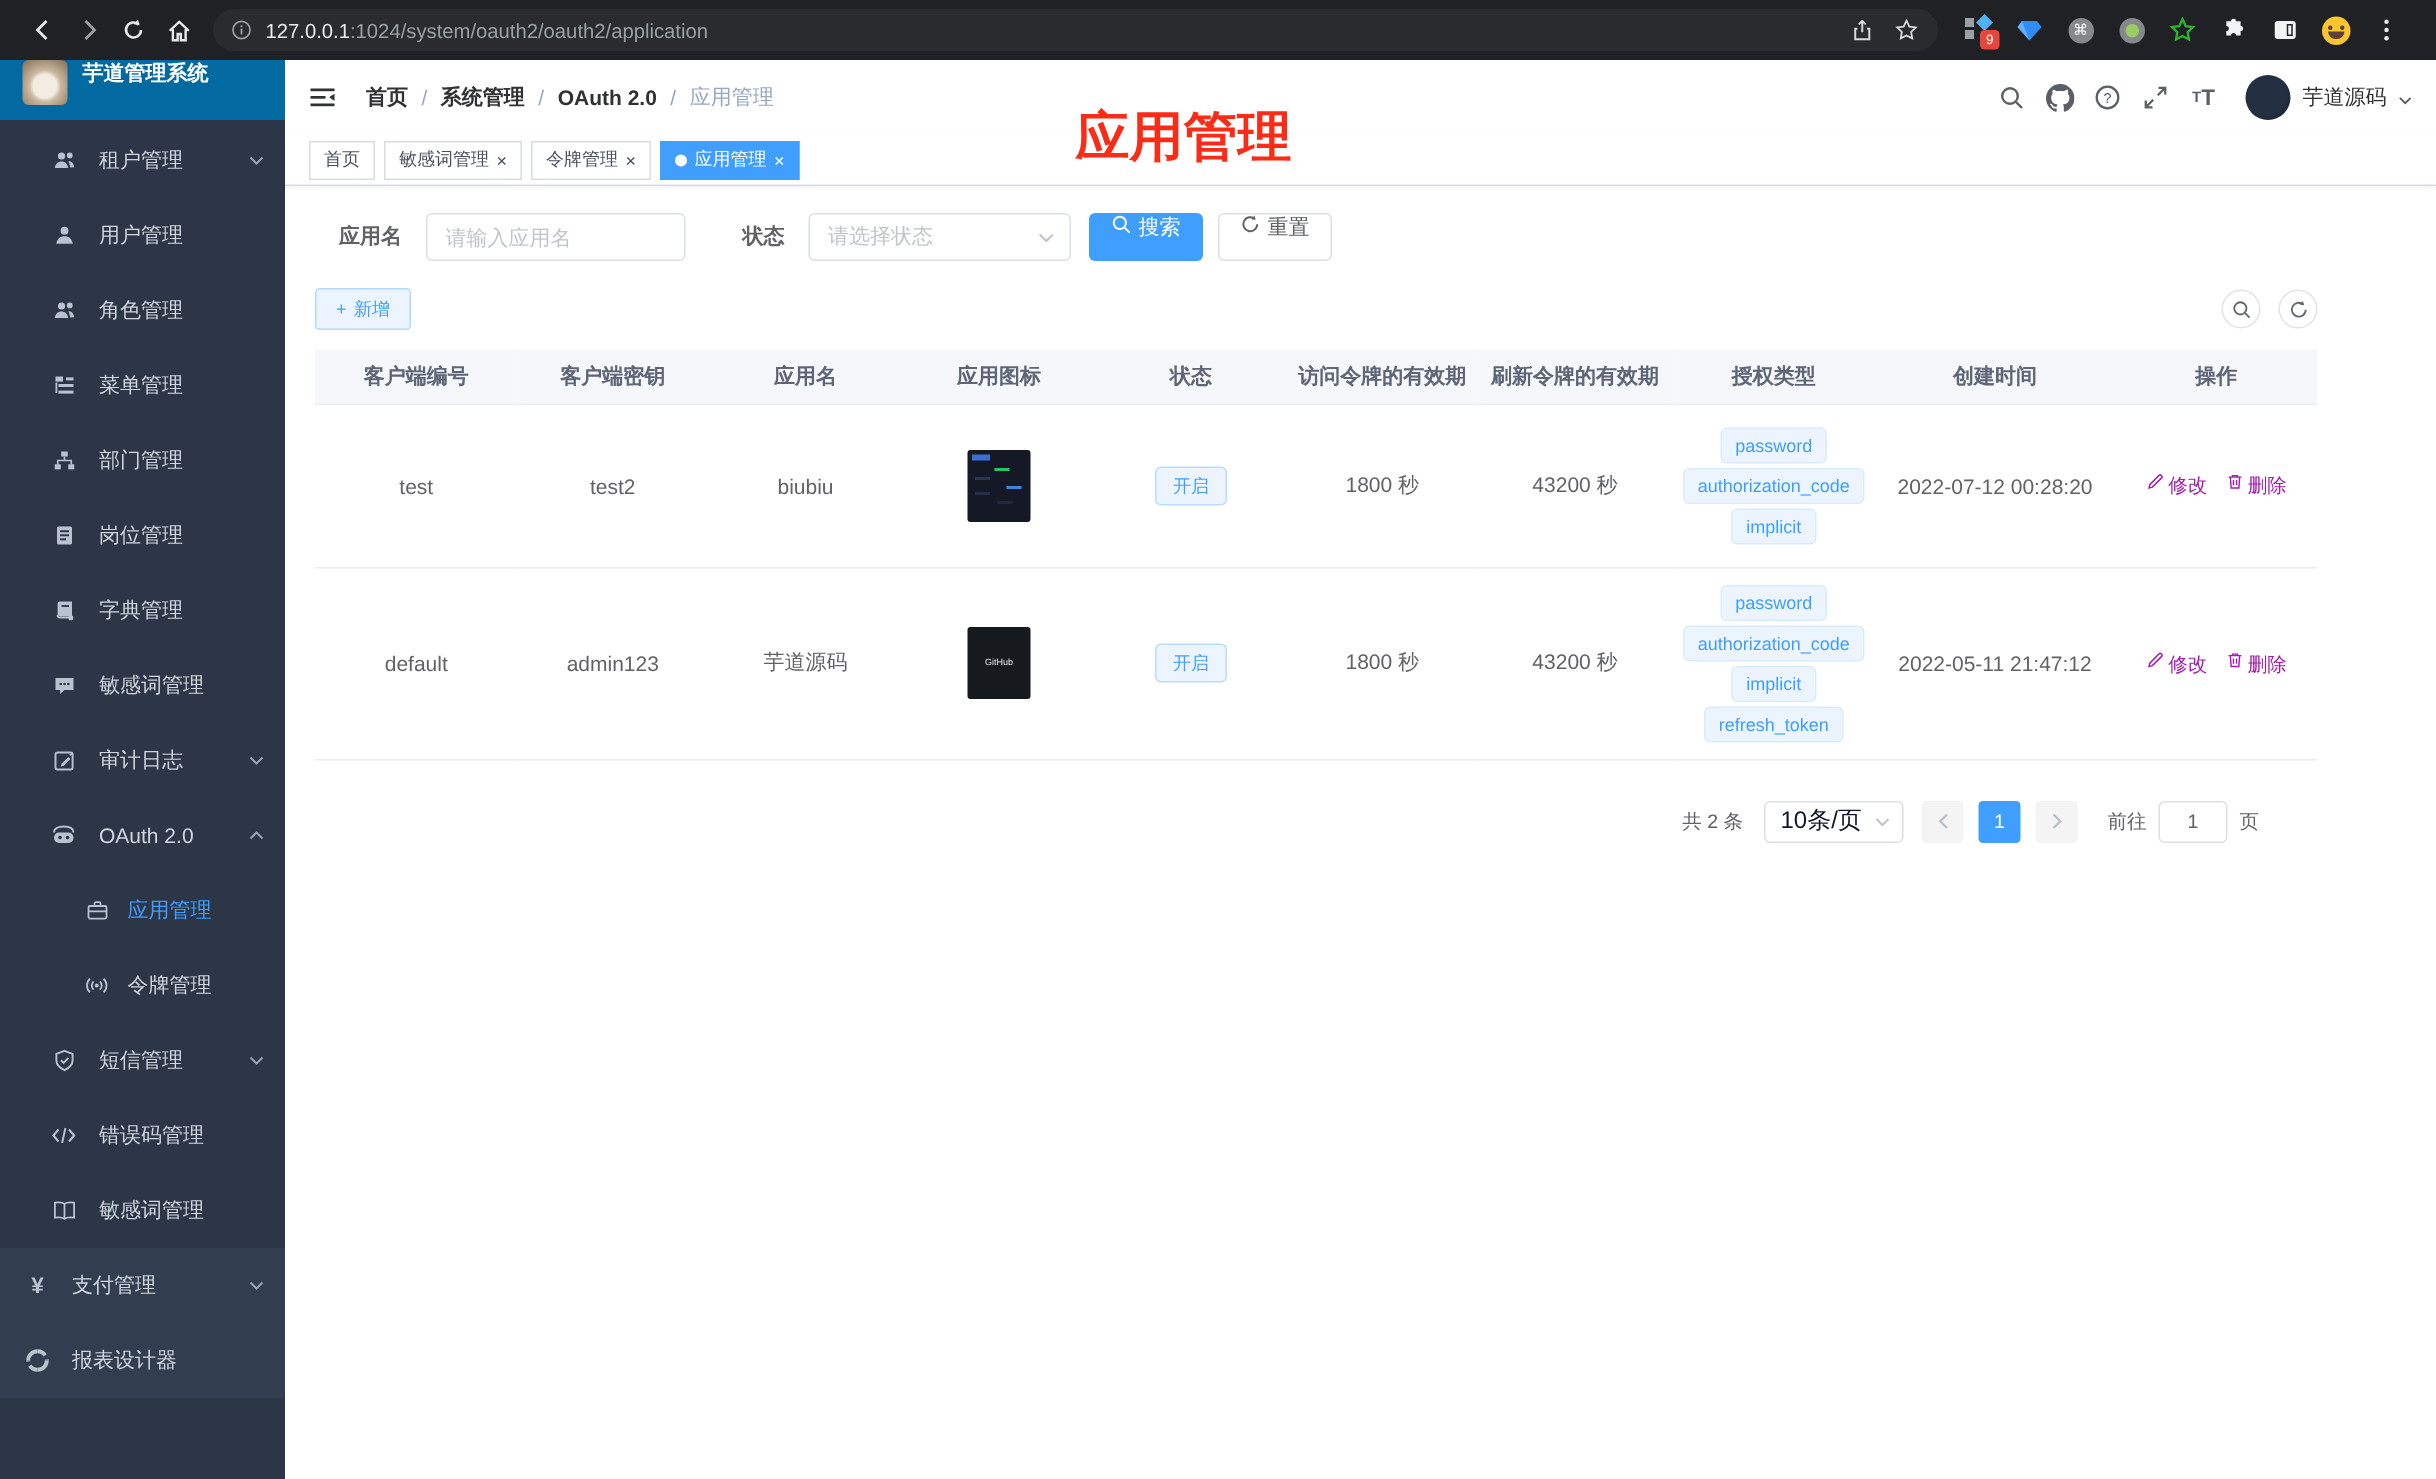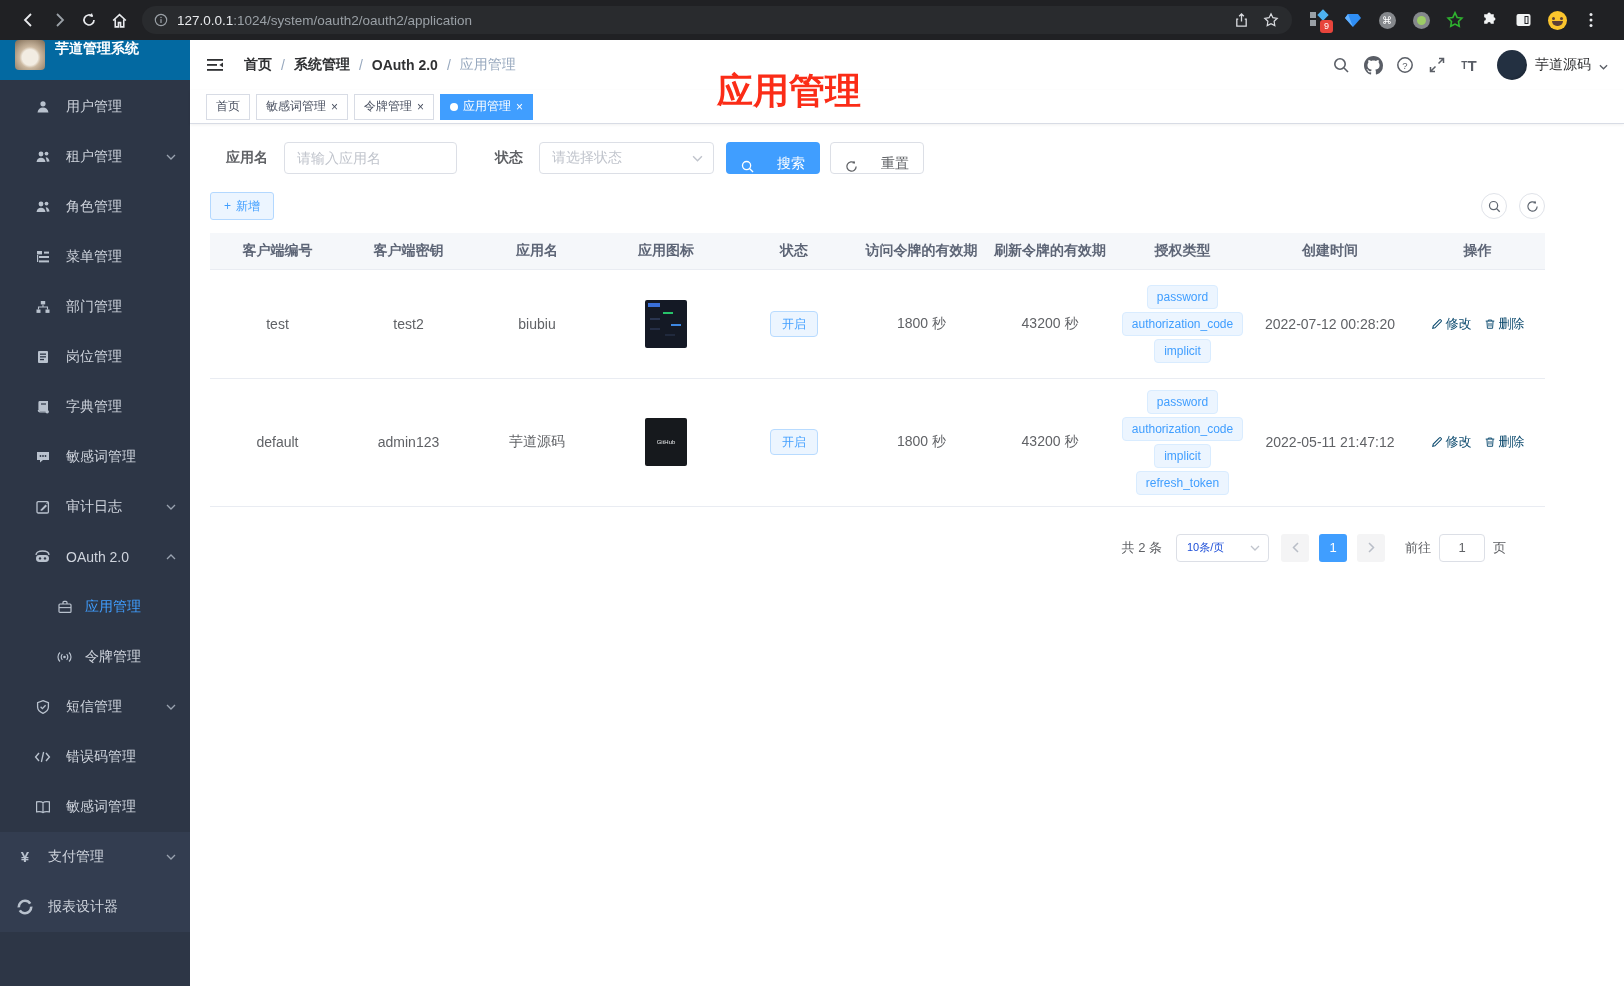--- a/index.html
+++ b/index.html
@@ -74,21 +74,21 @@
   .content { flex:1; position:relative; }
 
   
   .filter-row { display:flex; align-items:center; margin:18px 0 0 36px; }
   .f-label { color:#606266; font-weight:bold; font-size:14px; }
   .f-input { width:173px; height:32px; border:1px solid #dcdfe6; border-radius:4px; margin-left:16px; padding:0 12px; font-size:14px; color:#606266; outline:none; font-family:inherit; }
   .f-input::placeholder { color:#c0c4cc; }
   .f-select { width:175px; height:32px; border:1px solid #dcdfe6; border-radius:4px; margin-left:16px; display:flex; align-items:center; padding:0 10px 0 12px; color:#c0c4cc; font-size:14px; cursor:pointer; }
   .f-select .sel-text { flex:1; }
   .status-label { margin-left:38px; }
-  .btn { height:32px; border-radius:4px; font-size:14px; display:inline-flex; align-items:flex-end; justify-content:center; gap:23px; cursor:pointer; border:1px solid transparent; font-family:inherit; }
+  .btn { height:32px; border-radius:4px; font-size:14px; display:inline-flex; align-items:flex-start; justify-content:center; gap:5px; cursor:pointer; border:1px solid transparent; font-family:inherit; }
   .btn-primary { background:#409eff; color:#fff; padding:0 14px; margin-left:12px; }
   .btn-plain { background:#fff; color:#606266; border-color:#dcdfe6; padding:0 14px; margin-left:10px; }
 
   
   .toolbar-row { display:flex; align-items:center; margin:18px 79px 0 20px; }
   .btn-add { height:28px; padding:0 13px; background:#ecf5ff; border:1px solid #b3d8ff; color:#409eff; border-radius:3px; font-size:12px; display:inline-flex; align-items:center; gap:5px; cursor:pointer; }
   .toolbar-right { margin-left:auto; display:flex; gap:12px; }
   .circle-btn { width:26px; height:26px; border-radius:50%; border:1px solid #e0e3e9; background:#fff; color:#5f6670; display:flex; align-items:center; justify-content:center; cursor:pointer; }
 
   
@@ -99,27 +99,27 @@
   .grid tr.r2 td { height:123px; }
   .grid tbody { border-bottom:1px solid #e9ecf2; }
 
   .thumb { width:42px; height:48px; margin:0 auto; background:#141925; border-radius:2px; position:relative; overflow:hidden; }
   .thumb-shot::before { content:""; position:absolute; left:3px; top:3px; width:12px; height:4px; background:#3a6fd8; box-shadow:14px 8px 0 -1px #27c26a, 1px 14px 0 -1px #2a3550, 22px 20px 0 -1px #3d86e0, 1px 24px 0 -1px #252e46, 16px 30px 0 -1px #20293d; }
   .thumb-gh { display:flex; align-items:center; justify-content:center; background:#16191d; color:#e7e9eb; font-size:6px; }
 
   .status-tag { display:inline-block; background:#ecf5ff; border:1px solid #b8dbff; color:#409eff; font-size:12px; border-radius:4px; padding:6px 11px; line-height:1; }
   .gtag { display:block; width:fit-content; margin:3px auto; background:#ecf5ff; border:1px solid #d9ecff; color:#409eff; font-size:12px; border-radius:4px; padding:0 9px; height:24px; line-height:22px; white-space:nowrap; max-width:none; }
   .gtag.clip { max-width:131px; }
-  .op-link { color:#0c4a6e; font-size:13px; display:inline-flex; align-items:center; gap:3px; cursor:pointer; margin:0 6px; white-space:nowrap; }
+  .op-link { color:#a21caf; font-size:13px; display:inline-flex; align-items:flex-start; gap:3px; cursor:pointer; margin:0 6px; white-space:nowrap; }
 
   
   .pagination { display:flex; align-items:center; justify-content:flex-end; margin:27px 118px 0 0; color:#606266; font-size:13px; }
   .pg-total { margin-right:14px; }
   .pg-size { width:93px; height:28px; border:1px solid #dcdfe6; border-radius:4px; display:flex; align-items:center; padding:0 8px 0 10px; cursor:pointer; }
-  .pg-size span { flex:1; font-size:11px; color:#1d4ed8; }
+  .pg-size span { flex:1; font-size:16px; color:#0f172a; }
   .pg-btn { width:28px; height:28px; border-radius:3px; background:#f4f4f5; color:#b9bec7; display:flex; align-items:center; justify-content:center; margin-left:12px; cursor:pointer; }
   .pg-num { width:28px; height:28px; border-radius:3px; background:#409eff; color:#fff; display:flex; align-items:center; justify-content:center; margin-left:10px; font-size:13px; cursor:pointer; }
   .pg-btn.next { margin-left:10px; }
   .pg-goto { margin-left:20px; }
   .pg-input { width:46px; height:28px; border:1px solid #dcdfe6; border-radius:4px; text-align:center; font-size:13px; color:#606266; margin:0 8px; outline:none; font-family:inherit; }
 </style>
 </head>
 <body>
 
 <div class="browser-bar">
@@ -221,40 +221,40 @@
   <aside class="sidebar">
     <div class="sb-header">
       <div class="logo"></div>
       <div class="sb-title">芋道管理系统</div>
     </div>
     <nav class="menu">
 
       <div class="menu-item">
         <span class="mi-icon">
             <svg width="16" height="16" viewBox="0 0 16 16">
-              <circle cx="8" cy="4.8" r="2.6" fill="#b9c2ce"></circle>
-              <path d="M2.5 13.5 c.6-3.4 2.6-5 5.5-5 s4.9 1.6 5.5 5 Z" fill="#b9c2ce"></path>
-            </svg>
-          </span>
-        <span class="mi-label">用户管理</span>
-      </div>
-
-      <div class="menu-item">
-        <span class="mi-icon">
-            <svg width="16" height="16" viewBox="0 0 16 16">
               <circle cx="6" cy="5" r="2.4" fill="#b9c2ce"></circle>
               <path d="M1.5 13 c.5-3 2.2-4.3 4.5-4.3 s4 1.3 4.5 4.3 Z" fill="#b9c2ce"></path>
               <circle cx="11.5" cy="4.6" r="1.9" fill="#b9c2ce"></circle>
               <path d="M10.7 8.3 c2.2.2 3.4 1.5 3.8 4.2 l-2.6.2" fill="#b9c2ce"></path>
             </svg>
           </span>
         <span class="mi-label">租户管理</span>
         <svg class="chev" width="10" height="6" viewBox="0 0 10 6">
             <path d="M1 1 L5 5 L9 1" stroke="#9aa3b0" stroke-width="1.3" fill="none"></path>
           </svg>
+      </div>
+
+      <div class="menu-item">
+        <span class="mi-icon">
+            <svg width="16" height="16" viewBox="0 0 16 16">
+              <circle cx="8" cy="4.8" r="2.6" fill="#b9c2ce"></circle>
+              <path d="M2.5 13.5 c.6-3.4 2.6-5 5.5-5 s4.9 1.6 5.5 5 Z" fill="#b9c2ce"></path>
+            </svg>
+          </span>
+        <span class="mi-label">用户管理</span>
       </div>
 
       <div class="menu-item">
         <span class="mi-icon">
             <svg width="16" height="16" viewBox="0 0 16 16">
               <circle cx="6" cy="5" r="2.4" fill="#b9c2ce"></circle>
               <path d="M1.5 13 c.5-3 2.2-4.3 4.5-4.3 s4 1.3 4.5 4.3 Z" fill="#b9c2ce"></path>
               <circle cx="11.5" cy="4.6" r="1.9" fill="#b9c2ce"></circle>
               <path d="M10.7 8.3 c2.2.2 3.4 1.5 3.8 4.2 l-2.6.2" fill="#b9c2ce"></path>
             </svg>

